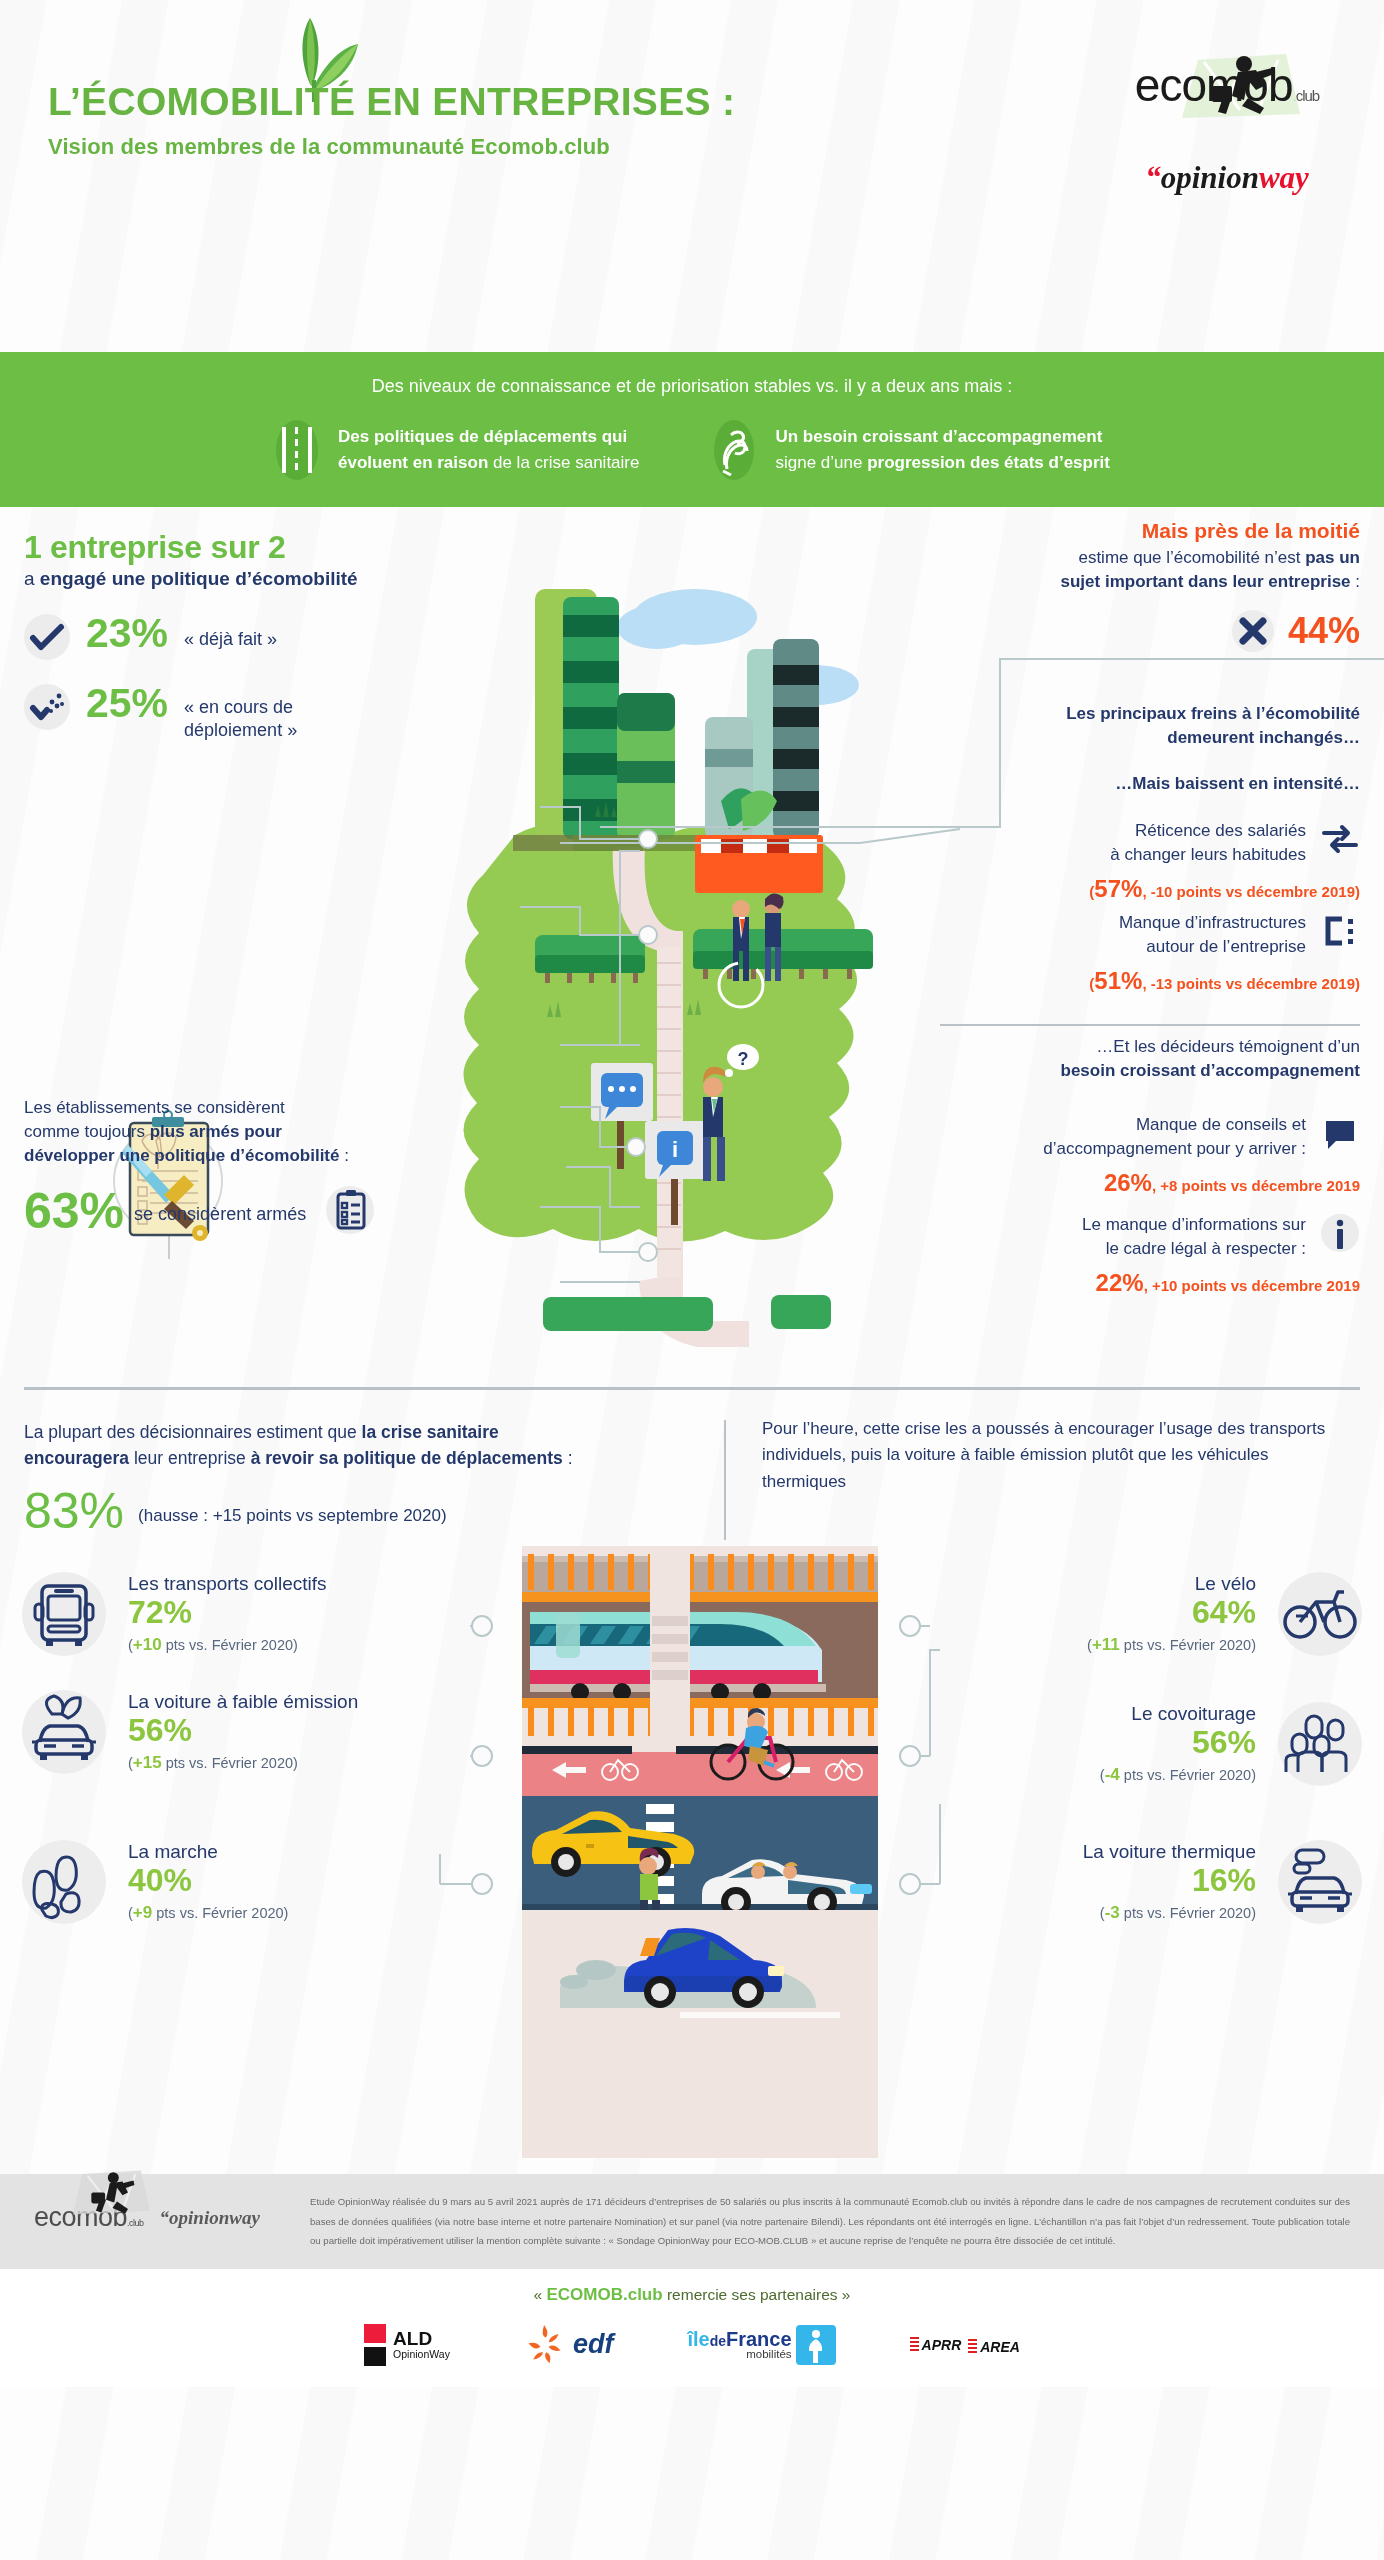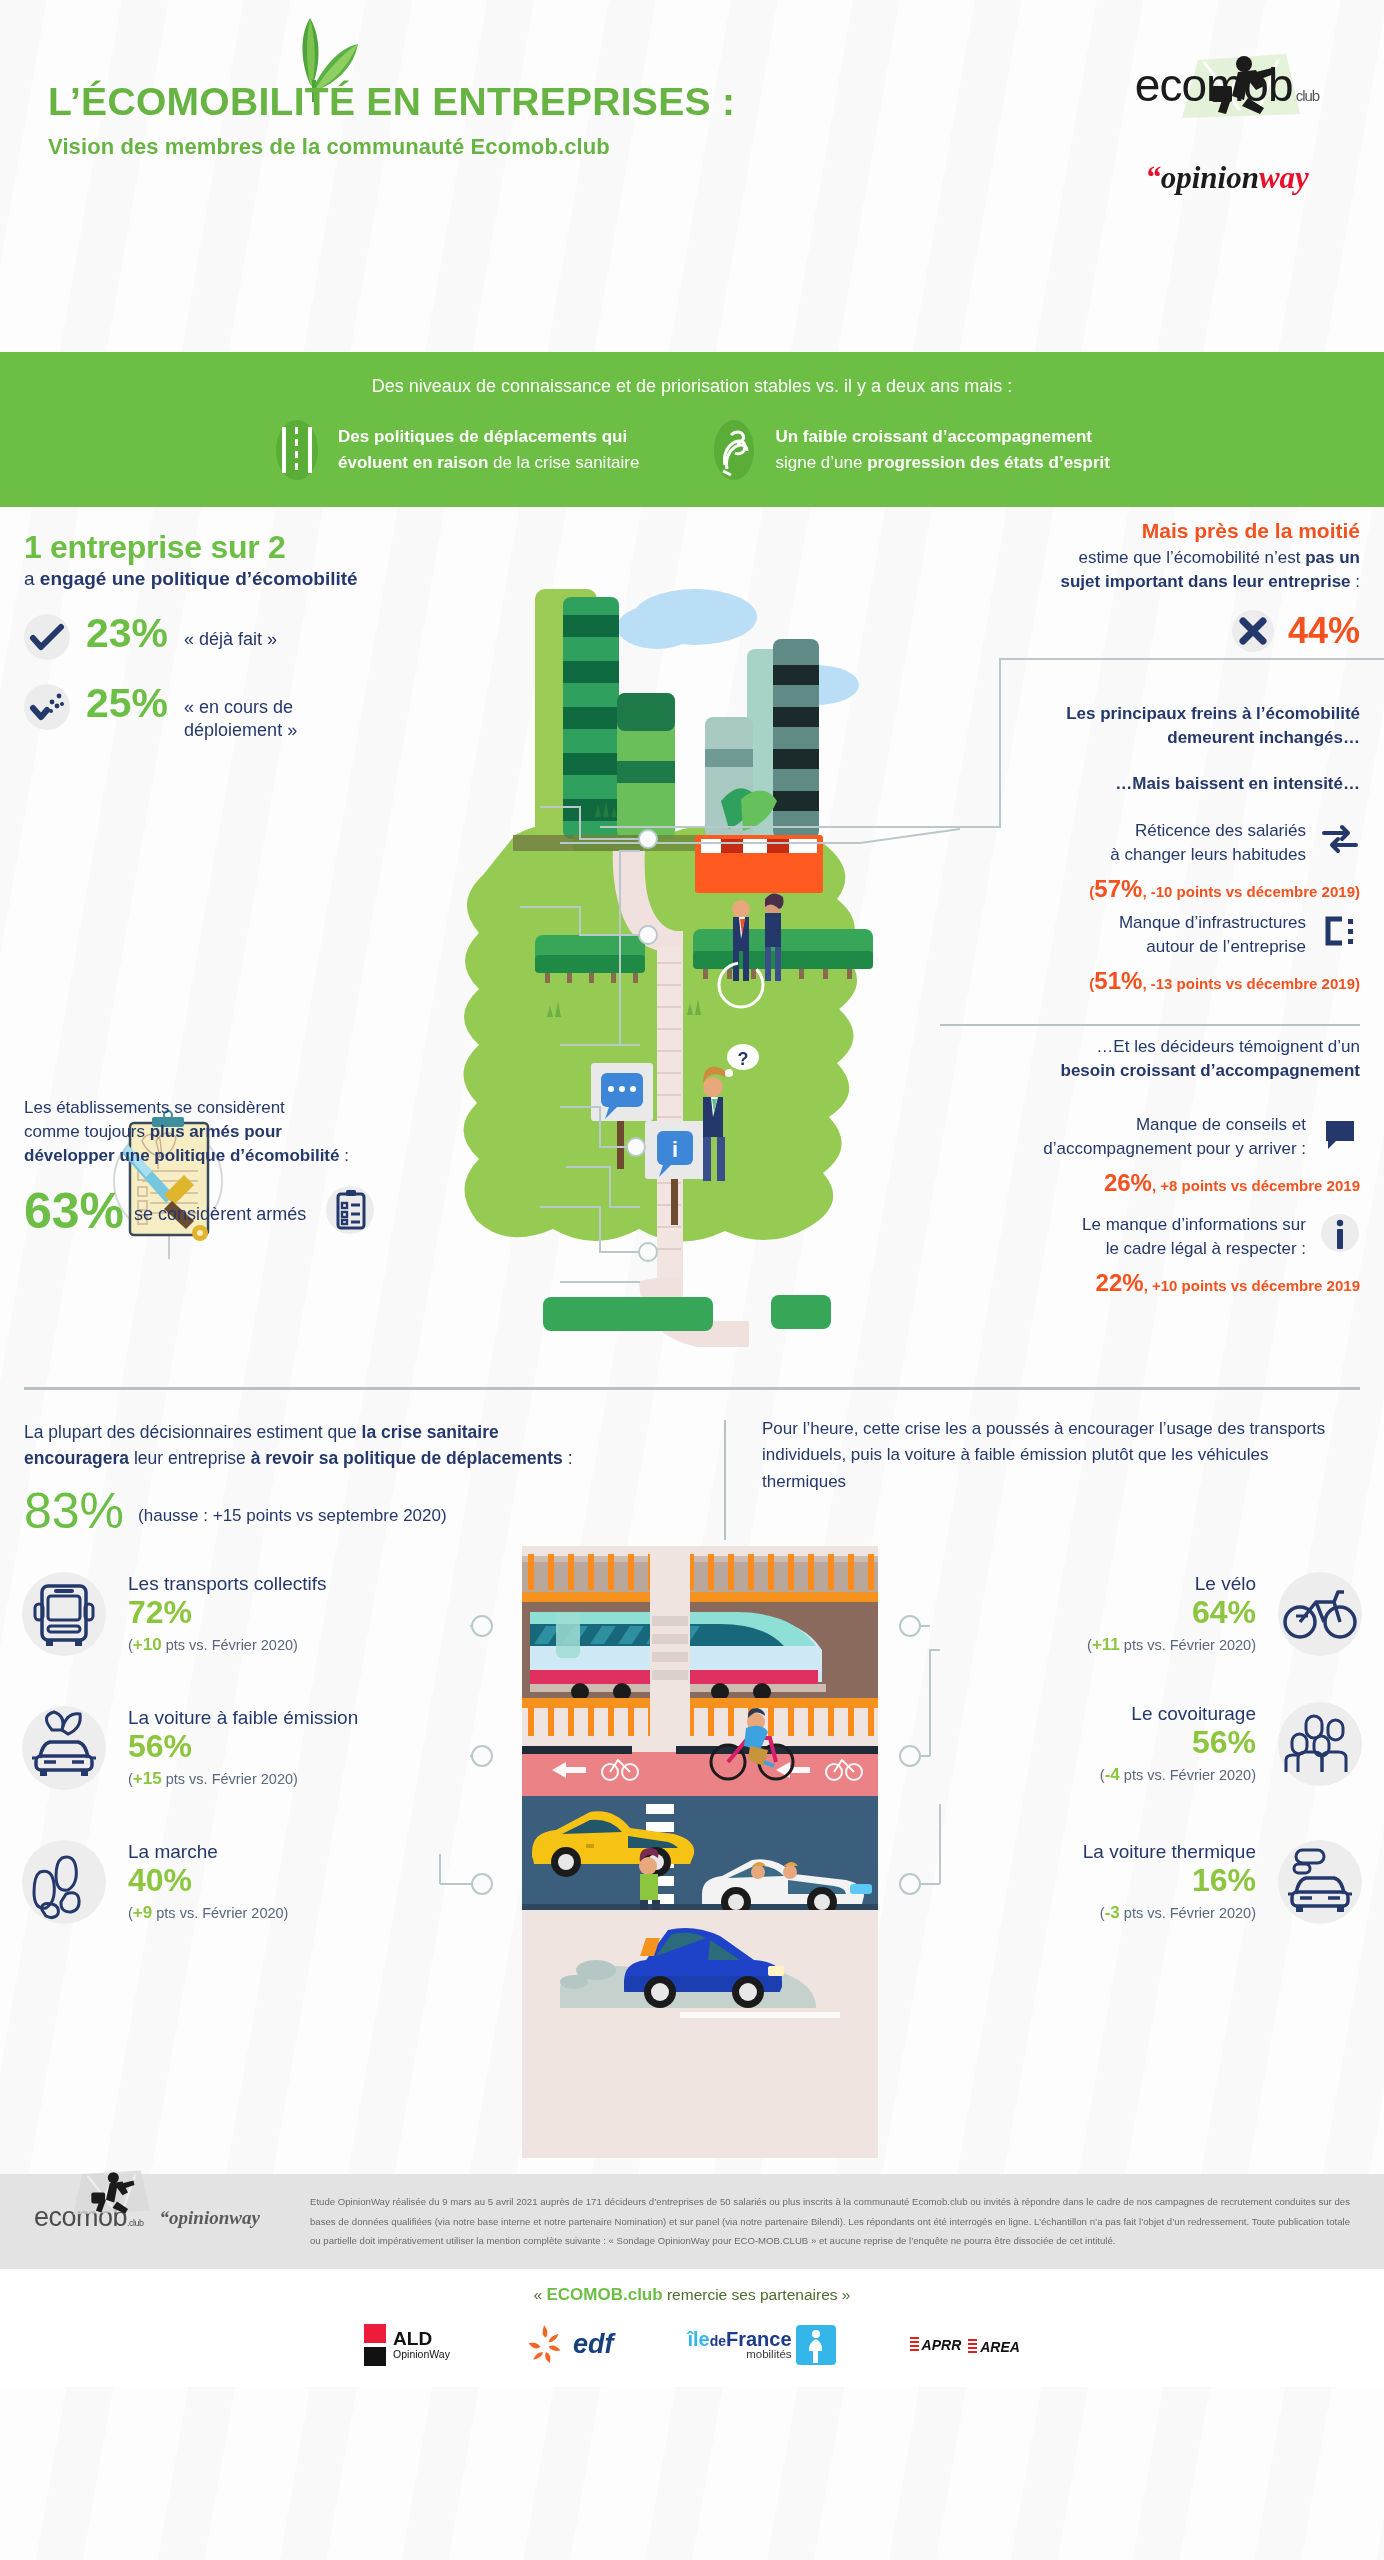--- a/index.html
+++ b/index.html
@@ -220,21 +220,21 @@
       <div class="bicon">
         <svg viewBox="0 0 46 62" width="46" height="62">
           <ellipse cx="23" cy="31" rx="20" ry="30" fill="#5aae38"></ellipse>
           <path d="M14 46 C12 36 16 28 22 24 C28 20 34 22 34 28 C34 34 28 36 24 34" stroke="#fff" stroke-width="3" fill="none"></path>
           <path d="M16 50 C14 40 18 32 24 28 C30 24 36 26 36 32" stroke="#fff" stroke-width="3" fill="none"></path>
           <path d="M20 16 C24 12 30 12 32 16 C34 20 30 24 26 24" stroke="#fff" stroke-width="3" fill="none"></path>
           <path d="M12 52 L20 56" stroke="#fff" stroke-width="3" fill="none"></path>
         </svg>
       </div>
       <div class="bcol-txt">
-        <b>Un faible croissant d’accompagnement</b><br>
+        <b>Un besoin croissant d’accompagnement</b><br>
         <span>signe d’une </span><b>progression des états d’esprit</b>
       </div>
     </div>
   </div>
 </div>
 
 <div class="sec1 layer">
 
   <div style="position:absolute;left:395px;top:10px;width:600px;height:860px;">
     <svg viewBox="0 0 600 860" width="600" height="860">
@@ -834,21 +834,21 @@
             <rect x="53" y="68" width="7" height="6" fill="#24386b"></rect>
       </svg>
     </div>
     <div class="mode-txt">
       <div class="mode-name">Les transports collectifs</div>
       <div class="mode-pct">72%</div>
       <div class="mode-delta">(<b>+10</b><span> pts vs. Février  2020</span>)</div>
     </div>
   </div>
 
-  <div class="mode left" style="top:152px">
+  <div class="mode left" style="top:136px">
     <div class="mode-ic">
       <svg viewBox="0 0 84 84" width="84" height="84">
         <path d="M30 24 q-12 -14 2 -18 q12 4 8 18 Z" fill="none" stroke="#24386b" stroke-width="3"></path>
         <path d="M40 24 q4 -18 18 -16 q2 14 -12 20 Z" fill="none" stroke="#24386b" stroke-width="3"></path>
         <path d="M18 52 q2 -14 10 -16 h28 q8 2 10 16" fill="none" stroke="#24386b" stroke-width="3.5"></path>
         <rect x="14" y="50" width="56" height="14" rx="5" fill="none" stroke="#24386b" stroke-width="3.5"></rect>
         <path d="M22 56 h12 M50 56 h12" stroke="#24386b" stroke-width="3.5"></path>
         <rect x="18" y="64" width="7" height="6" fill="#24386b"></rect>
             <rect x="59" y="64" width="7" height="6" fill="#24386b"></rect>
         <path d="M10 52 h6 M68 52 h6" stroke="#24386b" stroke-width="3"></path>

